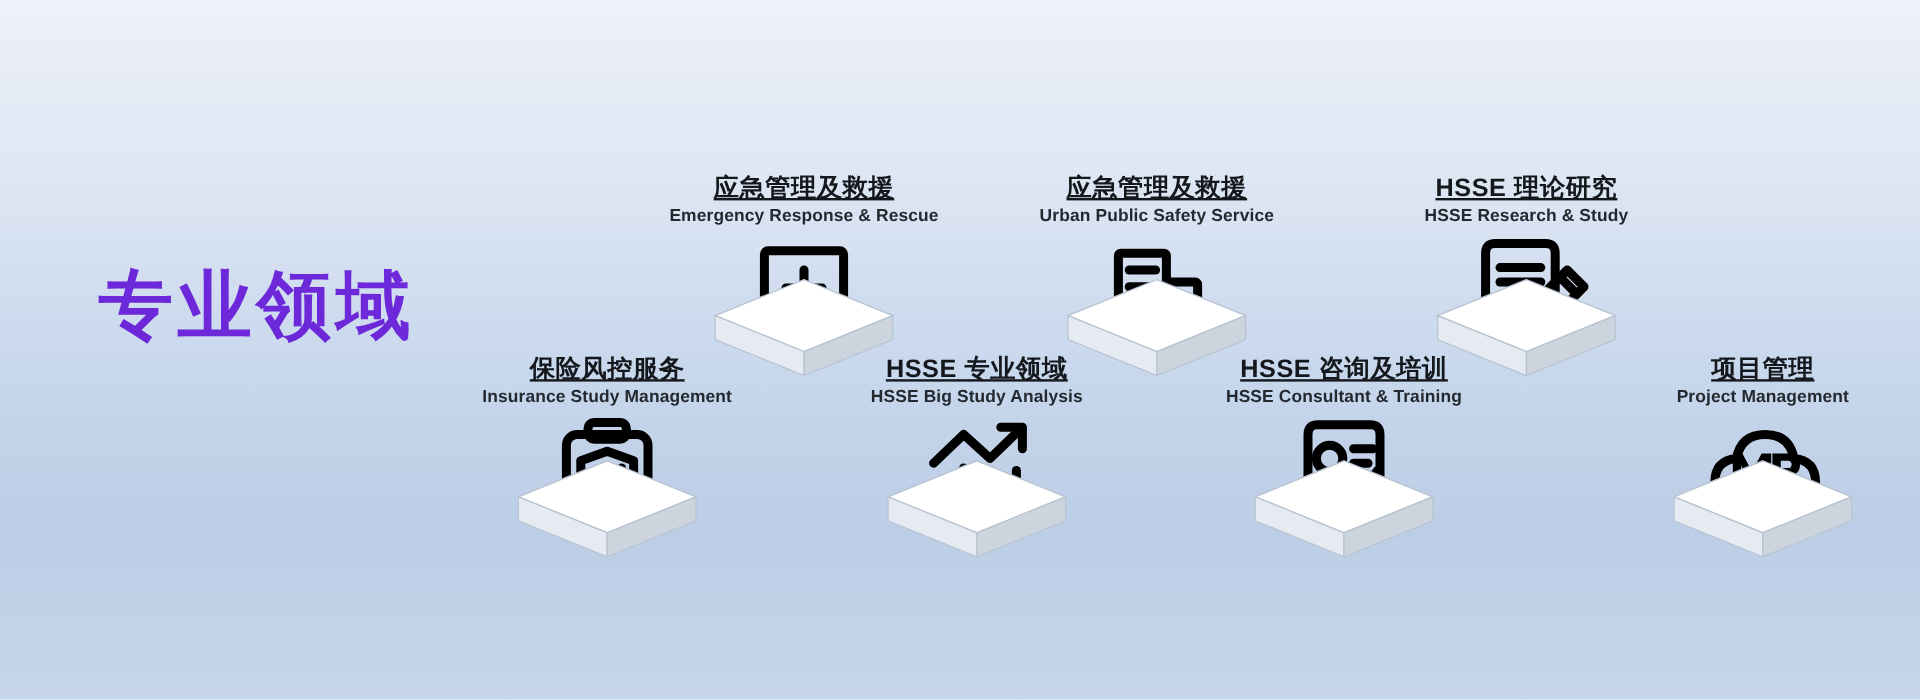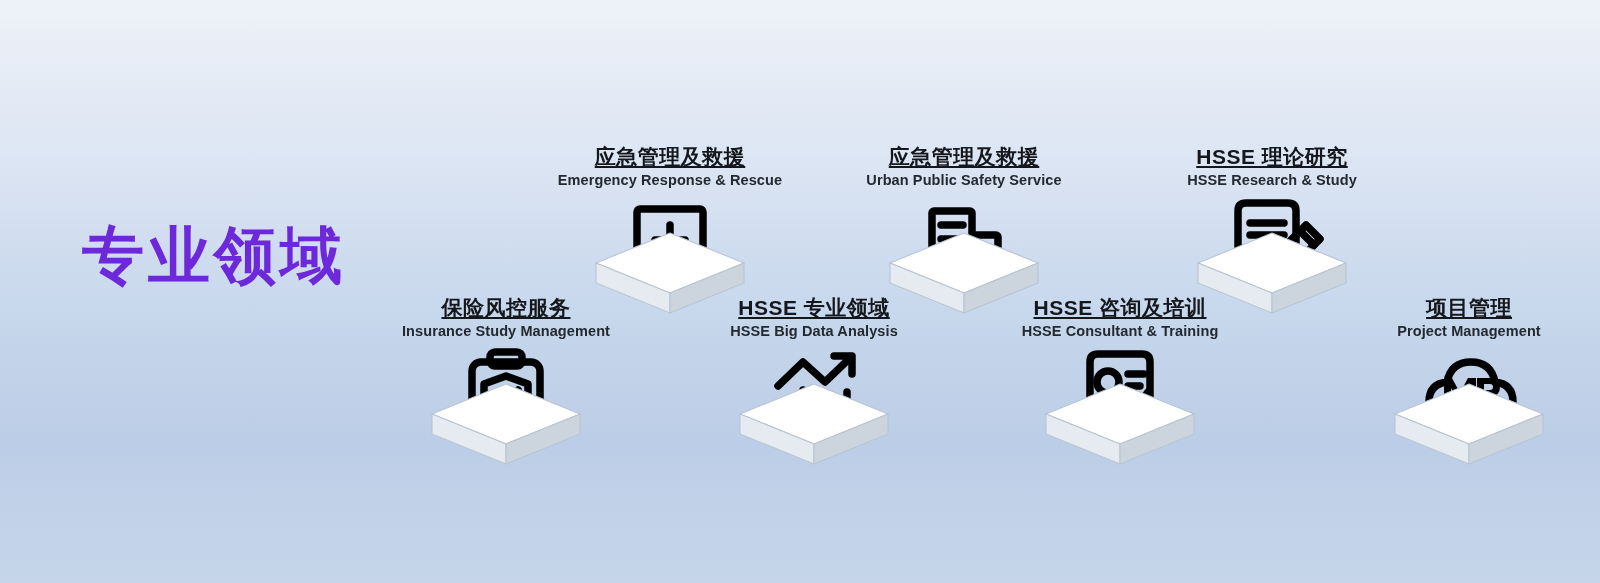--- a/index.html
+++ b/index.html
@@ -161,21 +161,21 @@
 
       <polygon points="164,64 164,84 90,114 90,94" fill="#ccd5de" stroke="#b9c4d2" stroke-width="1.1"></polygon>
     </g>
 
 </svg>
         </div>
       </div>
       <div class="item" style="left: 664px; top: 296px;">
         <div class="caption">
           <div class="title-cn">HSSE 专业领域</div>
-          <div class="title-en">HSSE Big Data Analysis</div>
+          <div class="title-en">HSSE Big Study Analysis</div>
         </div>
         <div class="art">
           <svg width="180" height="125" viewBox="0 0 180 125">
             <g transform="translate(0,18)">
     <g transform="translate(90,0)">
       <line class="glyph" x1="-33" y1="34" x2="-33" y2="66" stroke-width="8"></line>
       <line class="glyph" x1="-11" y1="22" x2="-11" y2="66" stroke-width="8"></line>
       <line class="glyph" x1="11" y1="34" x2="11" y2="66" stroke-width="8"></line>
       <line class="glyph" x1="33" y1="24" x2="33" y2="66" stroke-width="8"></line>
       <polyline class="glyph" points="-36,18 -11,-6 11,14 36,-10" stroke-width="8"></polyline>

